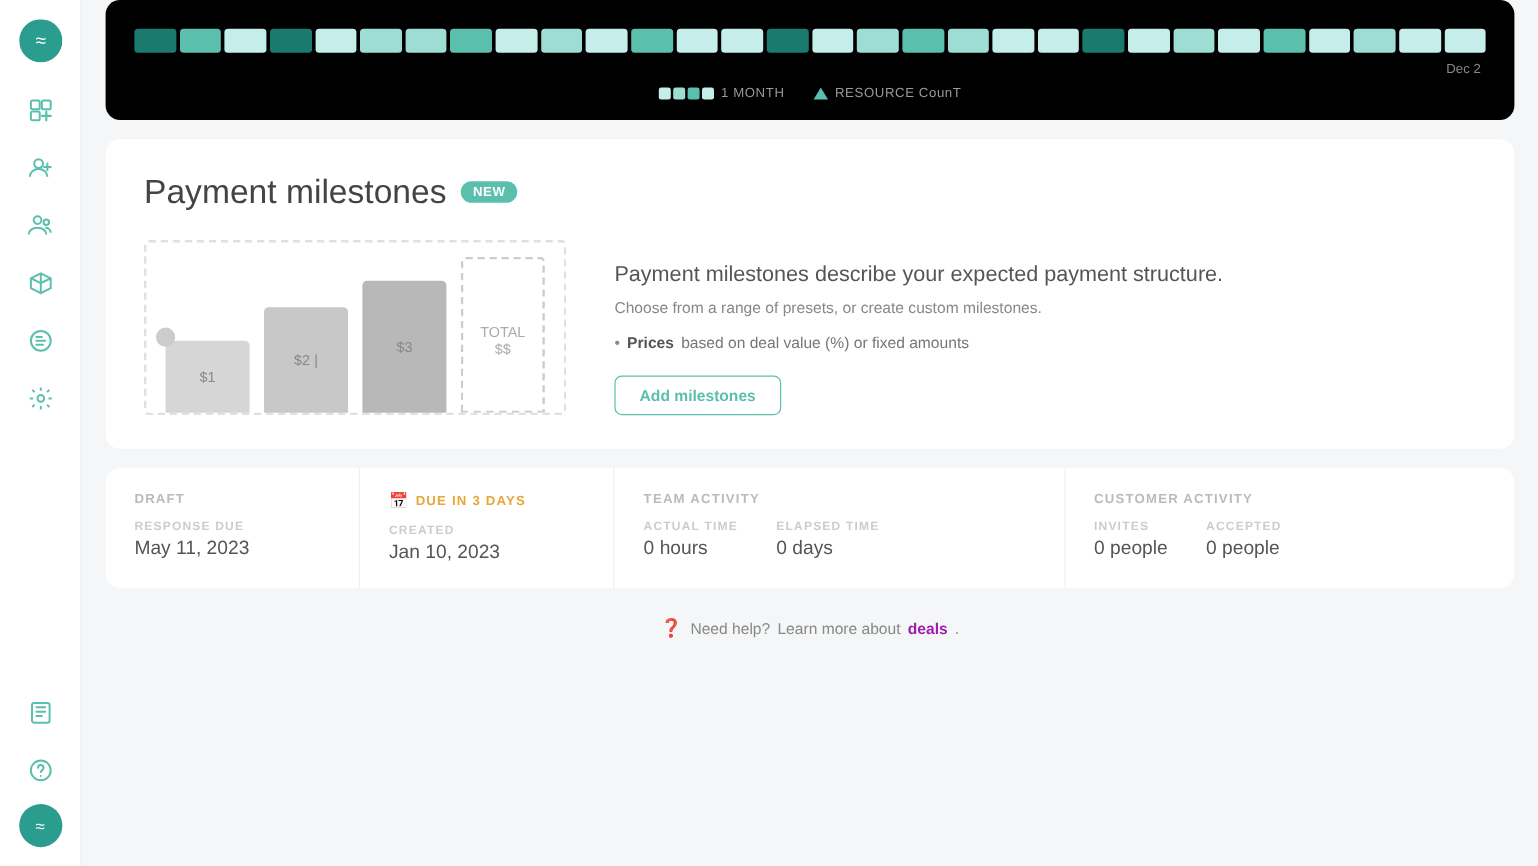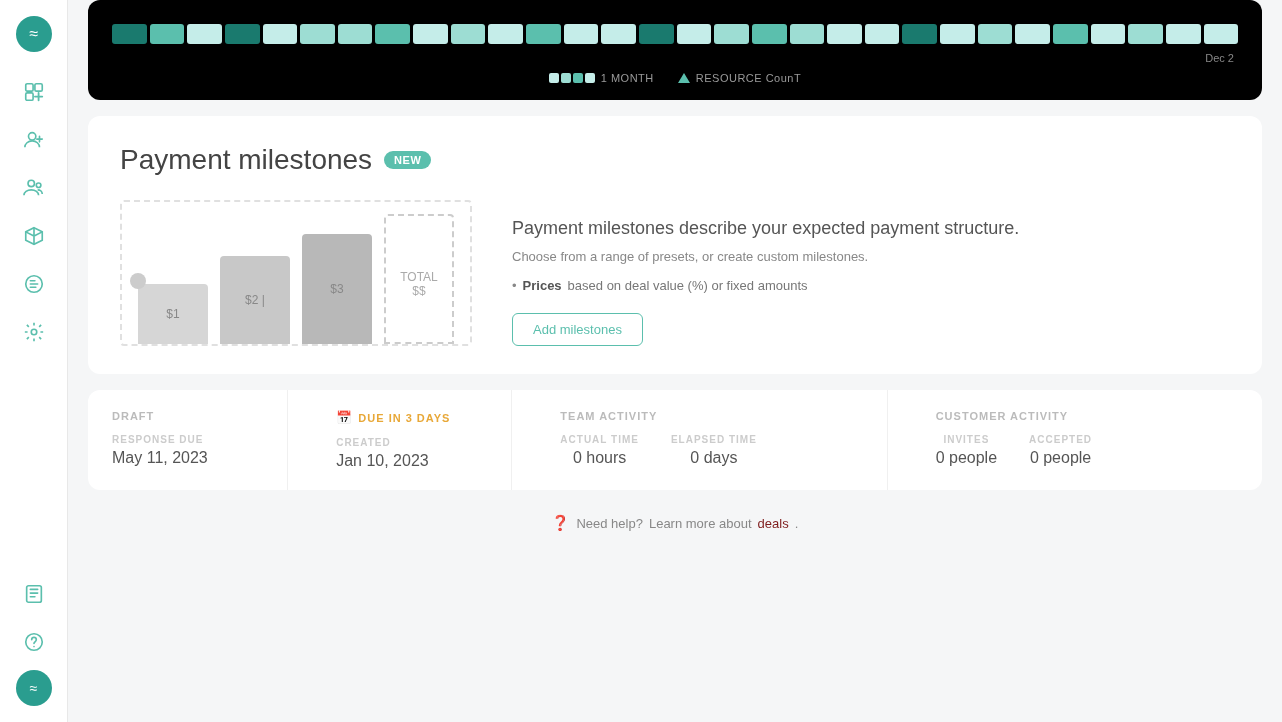--- a/index.html
+++ b/index.html
@@ -244,31 +244,30 @@
       font-weight: 600;
     }
     .add-milestones-btn {
       border: 1.5px solid #5bbfad;
       background: transparent;
       color: #5bbfad;
       padding: 8px 20px;
       border-radius: 6px;
       font-size: 13px;
       cursor: pointer;
-      font-weight: 400;
+      font-weight: 700;
     }
 
     
     .info-bar {
       background: #fff;
       border-radius: 12px;
       display: flex;
       overflow: hidden;
       margin-bottom: 16px;
-      gap: 24px;
     }
     .info-cell {
       flex: 1;
       padding: 20px 24px;
       border-right: 1px solid #f0f0f0;
     }
     .info-cell:last-child { border-right: none; }
     .info-cell-header {
       display: flex;
       align-items: center;
@@ -300,37 +299,36 @@
       color: #555;
       font-weight: 400;
     }
     .info-row {
       display: flex;
       gap: 32px;
     }
     .info-sub-item { }
     .team-cell, .customer-cell {
       flex: 2;
-      text-align: center;
     }
 
     
     .help-footer {
       display: flex;
       align-items: center;
       justify-content: center;
       gap: 6px;
       font-size: 13px;
       color: #888;
       padding: 8px;
     }
     .help-footer a {
-      color: #7f1d1d;
+      color: #a21caf;
       text-decoration: none;
-      font-weight: 400;
+      font-weight: 700;
     }
     .help-icon {
       color: #aaa;
       font-size: 15px;
     }
 
     
     .main::-webkit-scrollbar { display: none; }
   </style>
 </head>

